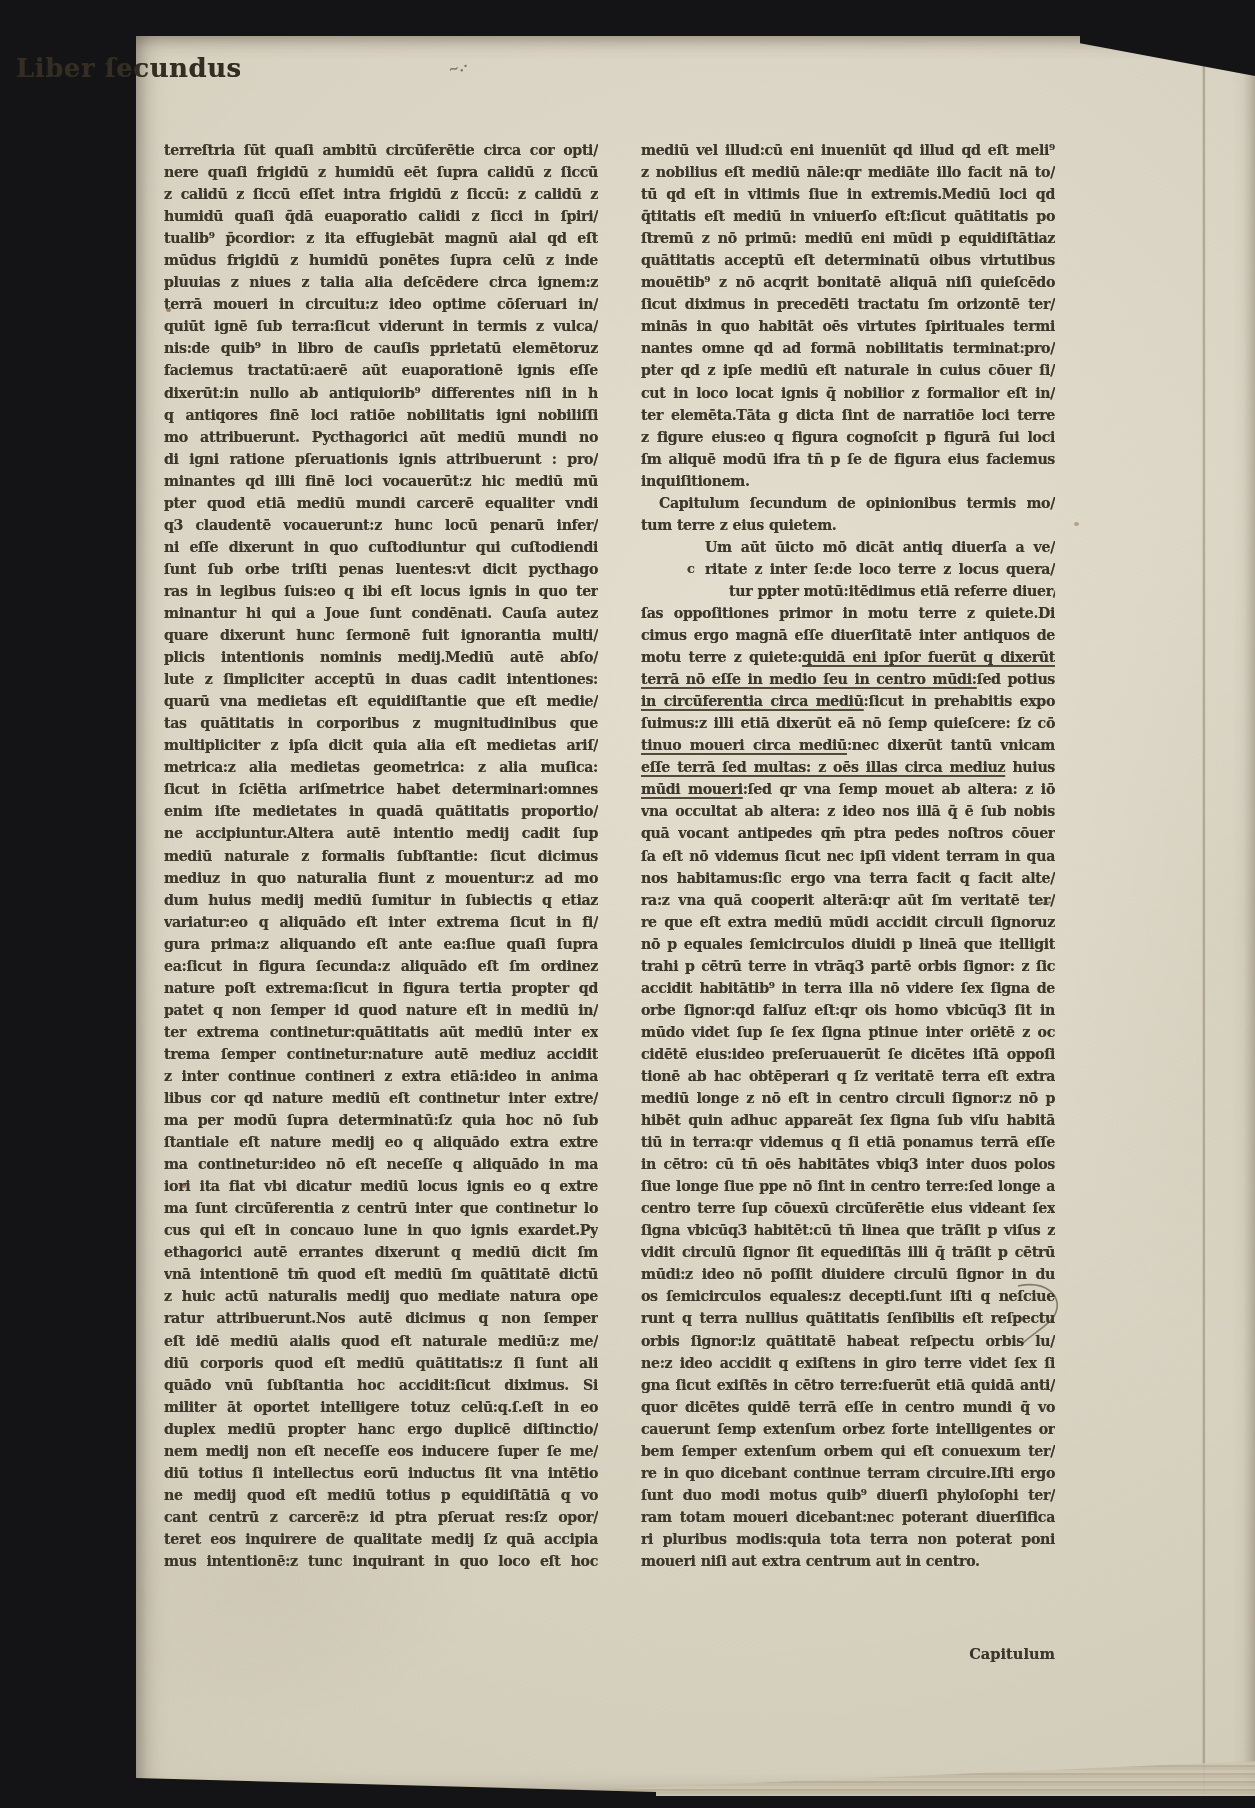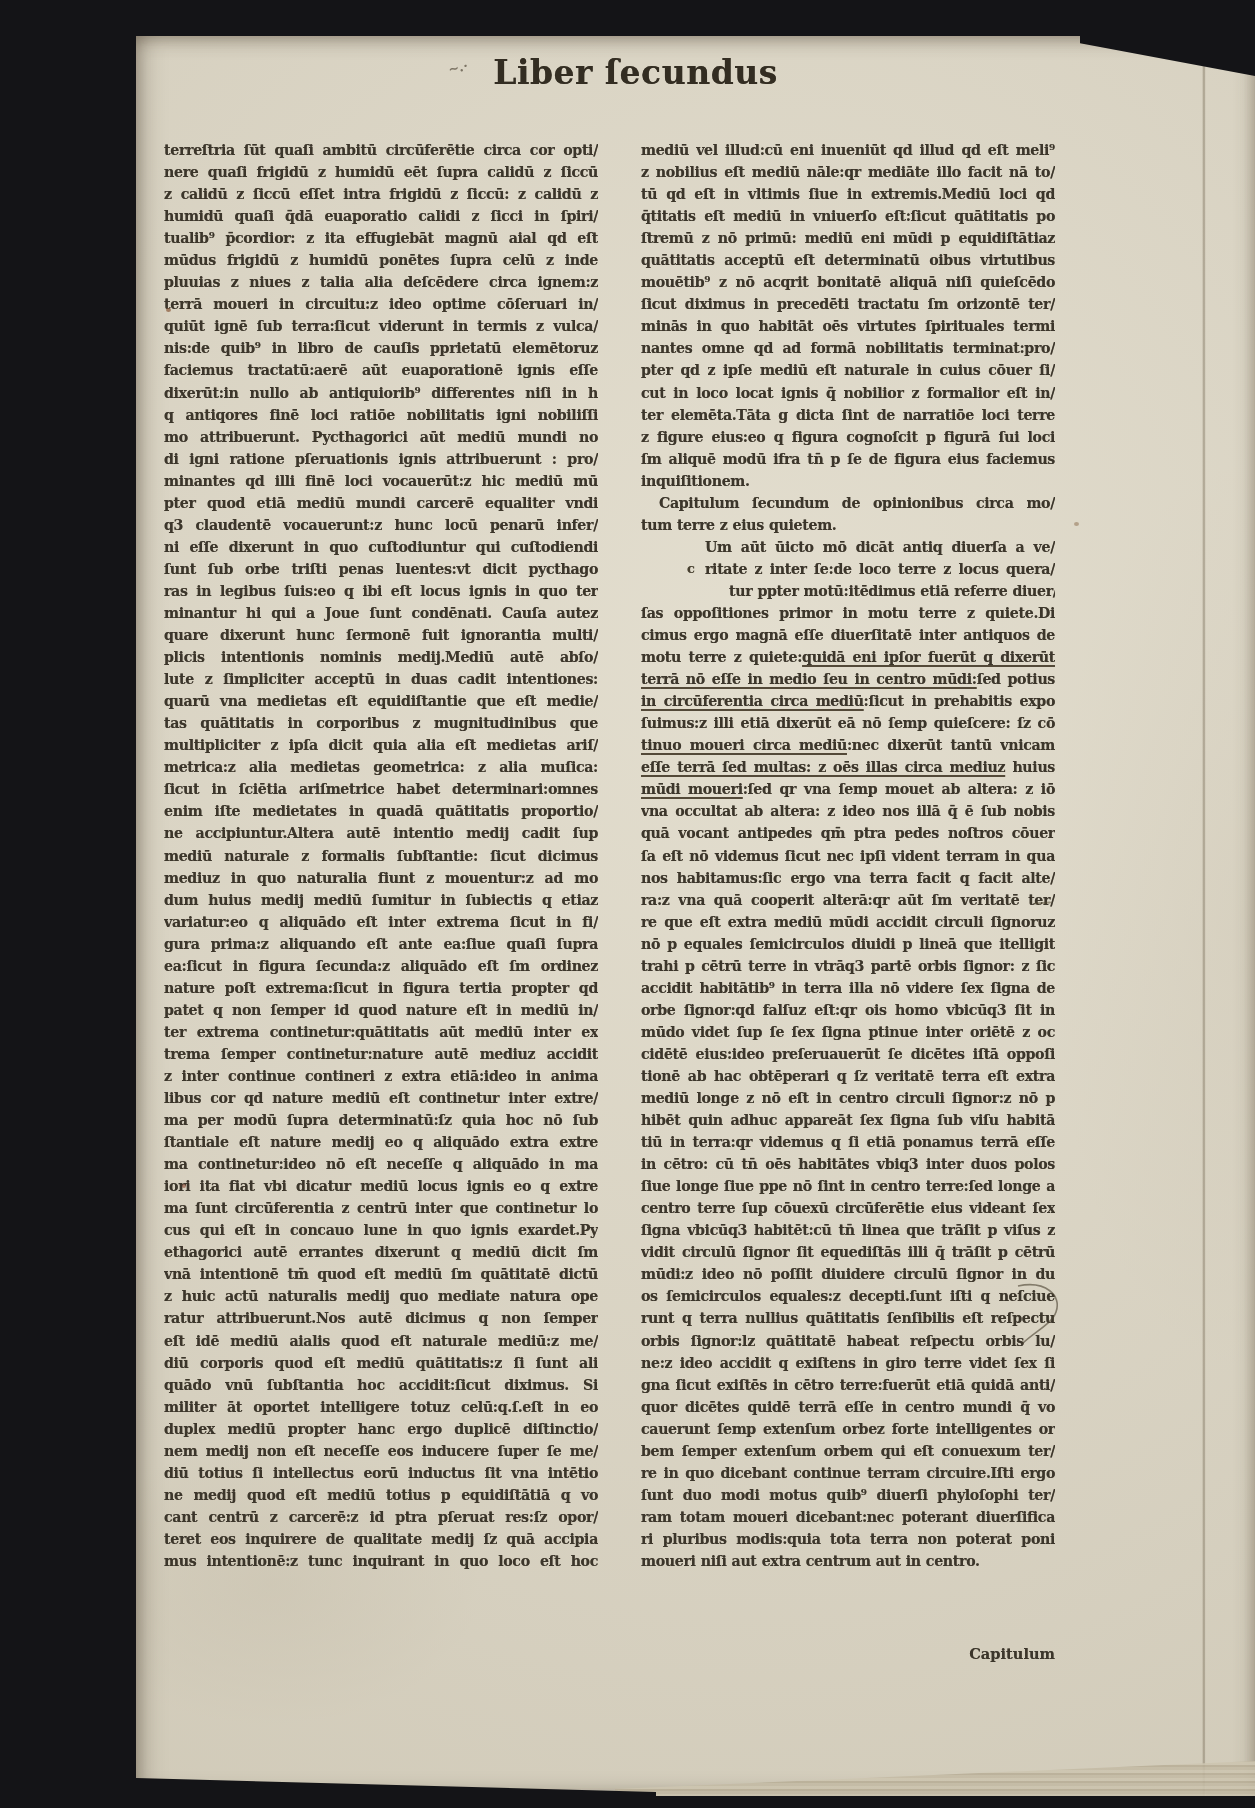--- a/index.html
+++ b/index.html
@@ -37,22 +37,22 @@
     clip-path:polygon(0 100%,0 86%,100% 30%,100% 100%);
     opacity:.9;
   }
   .fold{
     position:absolute;top:0;bottom:0;left:1066px;width:4px;
     background:linear-gradient(to right,rgba(120,108,86,0),rgba(108,96,74,.5),rgba(238,233,218,.45));
   }
   
   .running-title{
     position:absolute;left:0;top:17px;width:100%;
-    text-align:center;text-indent:-120px;
-    font-size:33px;font-weight:700;color:#332d22;letter-spacing:.5px;
+    text-align:left;text-indent:-120px;
+    font-size:26px;font-weight:700;color:#332d22;letter-spacing:.5px;
     text-shadow:0 0 .6px rgba(50,44,32,.7);
   }
   .col{position:absolute;top:103px;}
   .col-left{left:28px;width:434px;}
   .col-right{left:505px;width:414px;}
   .line{
     position:relative;height:22.05px;line-height:22.05px;overflow:hidden;
     font-size:14.2px;font-weight:700;color:#3c362b;
     letter-spacing:-.35px;word-spacing:.5px;
     text-align:justify;text-align-last:justify;
@@ -170,21 +170,21 @@
         <div class="line"><span>mouētib⁹ z nō acqrit bonitatē aliquā niſi quieſcēdo</span></div>
         <div class="line"><span>ſicut diximus in precedēti tractatu ſm orizontē ter/</span></div>
         <div class="line"><span>minās in quo habitāt oēs virtutes ſpirituales termi</span></div>
         <div class="line"><span>nantes omne qd ad formā nobilitatis terminat:pro/</span></div>
         <div class="line"><span>pter qd z ipſe mediū eſt naturale in cuius cōuer ſi/</span></div>
         <div class="line"><span>cut in loco locat ignis q̄ nobilior z formalior eſt in/</span></div>
         <div class="line"><span>ter elemēta.Tāta g dicta ſint de narratiōe loci terre</span></div>
         <div class="line"><span>z figure eius:eo q figura cognoſcit p figurā ſui loci</span></div>
         <div class="line"><span>ſm aliquē modū ifra tn̄ p ſe de figura eius faciemus</span></div>
         <div class="line noj"><span>inquiſitionem.</span></div>
-        <div class="line" style="padding-left: 18px;"><span>Capitulum ſecundum de opinionibus circa mo/</span></div>
+        <div class="line" style="padding-left: 18px;"><span>Capitulum ſecundum de opinionibus termis mo/</span></div>
         <div class="line noj"><span>tum terre z eius quietem.</span></div>
         <div class="line" style="padding-left: 64px;"><span>Um aūt ūicto mō dicāt antiq diuerſa a ve/</span></div>
         <div class="line" style="padding-left: 64px;"><span class="guide">c</span><span>ritate z inter ſe:de loco terre z locus quera/</span></div>
         <div class="line" style="padding-left: 88px;"><span>tur ppter motū:itēdimus etiā referre diuer/</span></div>
         <div class="line"><span>ſas oppoſitiones primor in motu terre z quiete.Di</span></div>
         <div class="line"><span>cimus ergo magnā eſſe diuerſitatē inter  antiquos de</span></div>
         <div class="line"><span>motu terre z quiete:</span><span class="ul">quidā eni ipſor fuerūt q dixerūt</span></div>
         <div class="line"><span class="ul">terrā nō eſſe in medio ſeu in centro mūdi:</span><span>ſed potius</span></div>
         <div class="line"><span class="ul">in circūferentia circa mediū</span><span>:ſicut in prehabitis expo</span></div>
         <div class="line"><span>ſuimus:z illi etiā dixerūt eā nō ſemp quieſcere: ſz cō</span></div>

